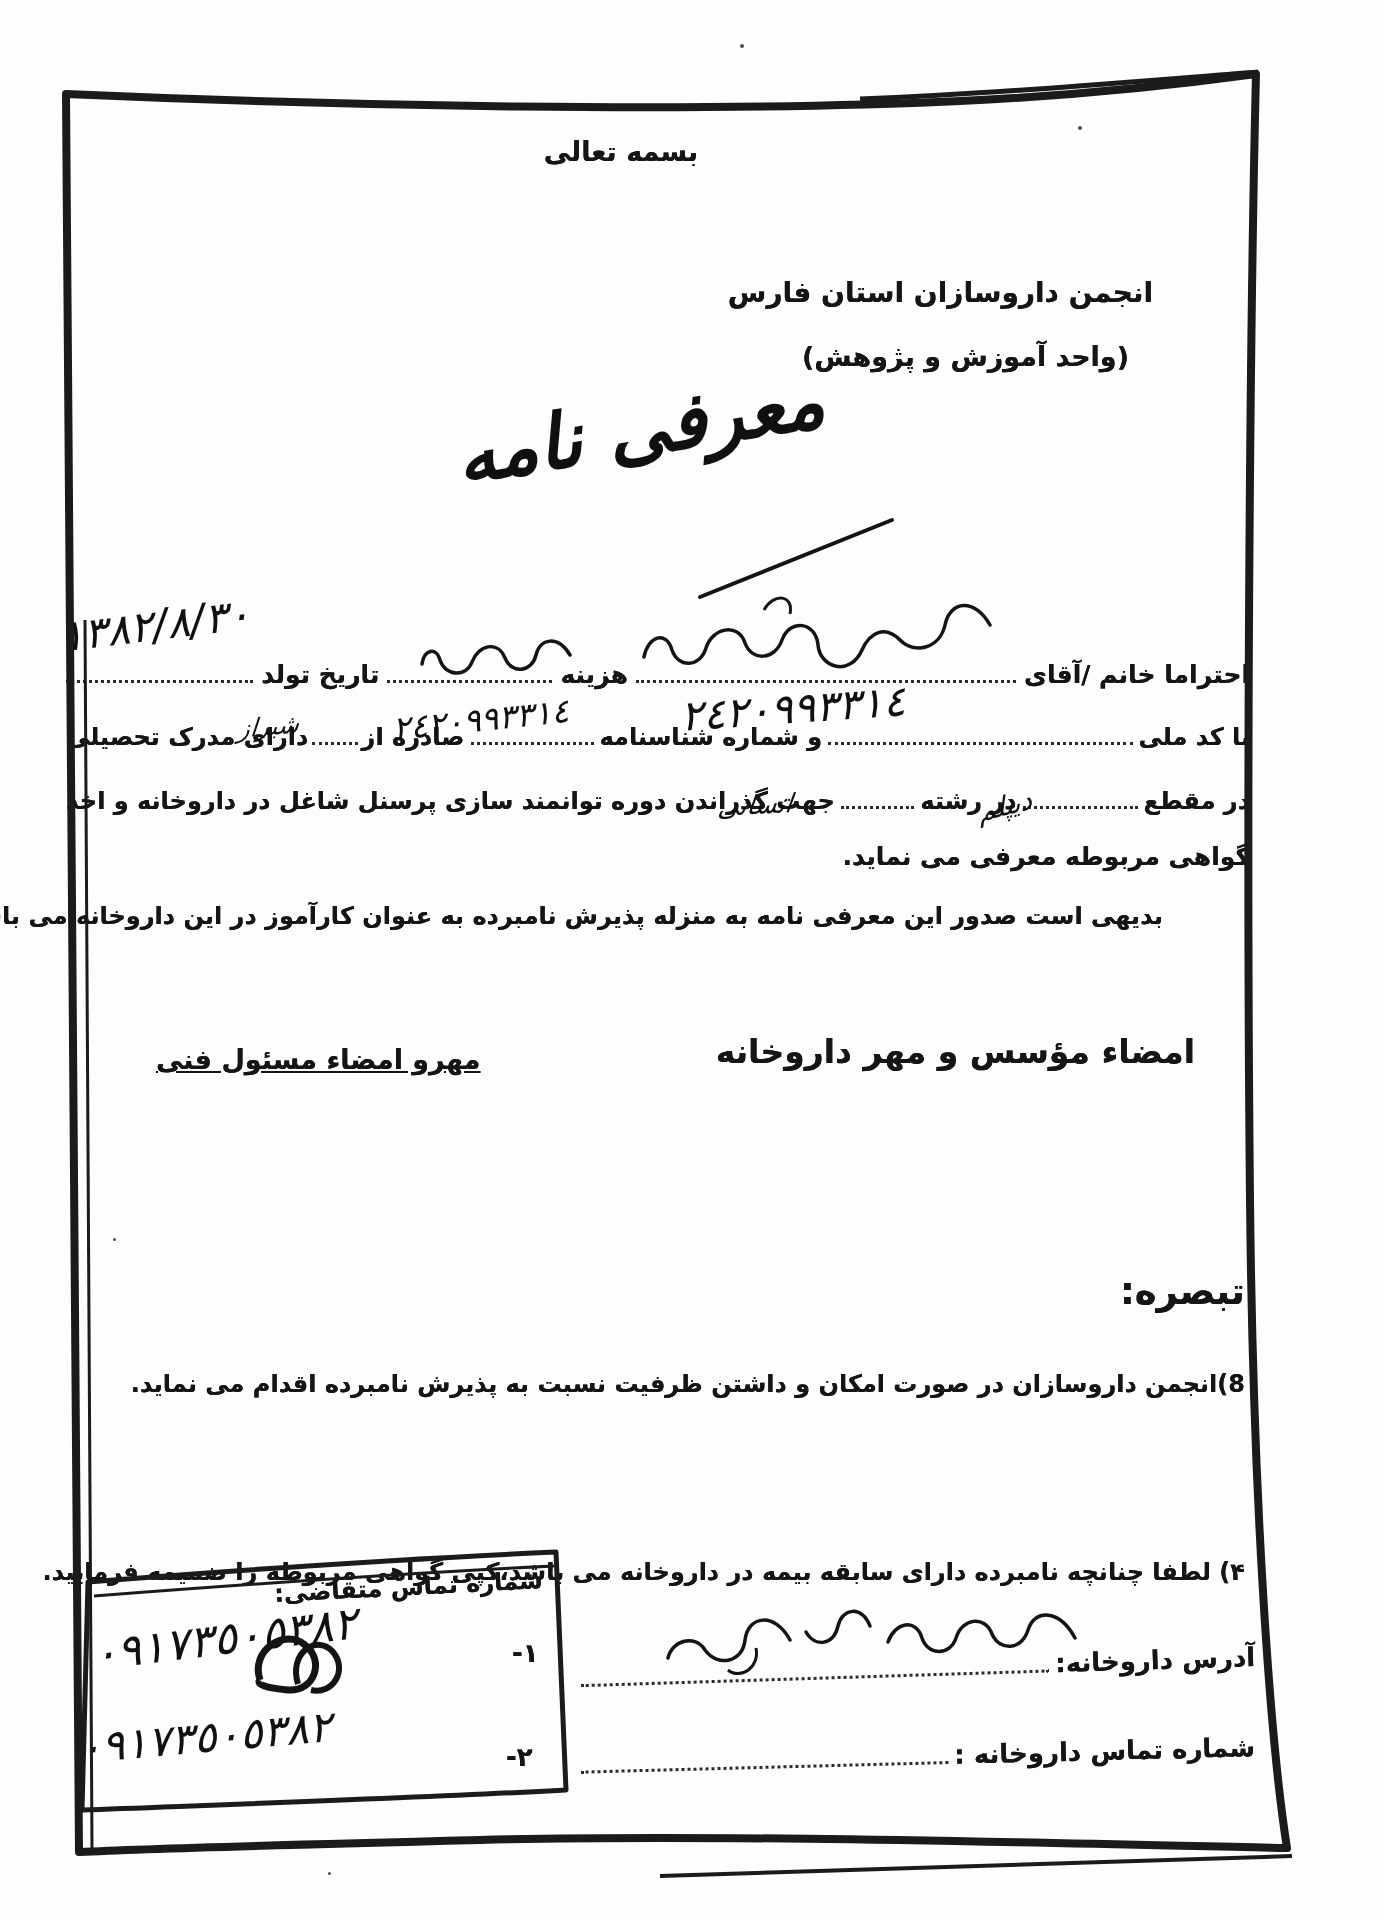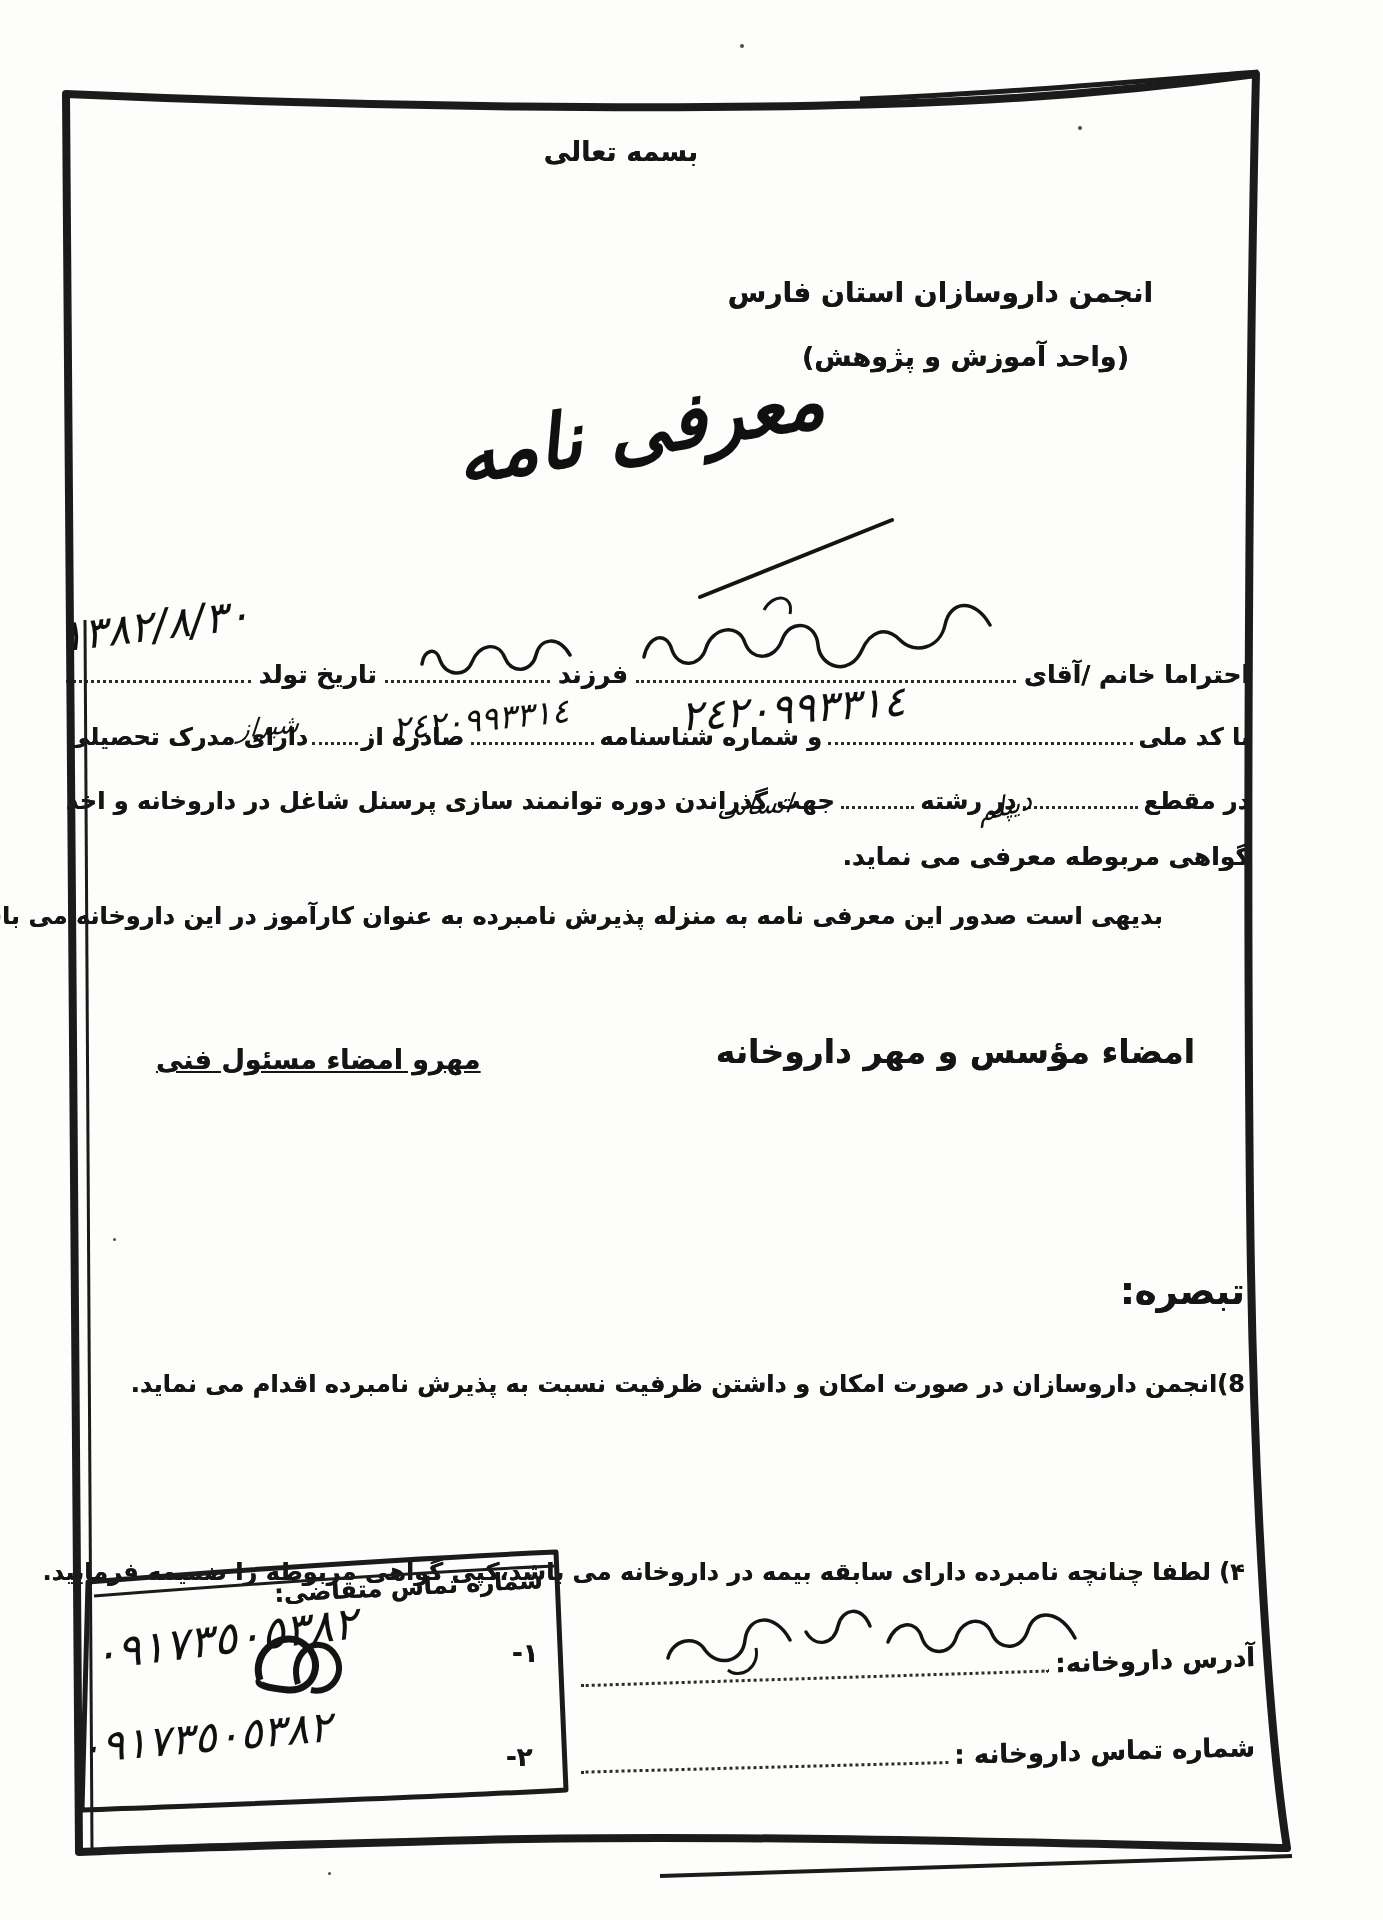--- a/index.html
+++ b/index.html
@@ -30,21 +30,21 @@
   <div class="abs printed" style="top:276px; right:230px; font-size:28px;">انجمن داروسازان استان فارس</div>
 
   <div class="abs printed center" style="top:136px; left:66px; width:1110px; font-size:27px;">بسمه تعالی</div>
   <div class="abs printed" style="top:341px; right:254px; font-size:27px;">(واحد آموزش و پژوهش)</div>
 
   <div class="abs center" style="top:384px; left:400px; width:480px; font-size:76px; font-weight:700; font-style:italic; transform:rotate(-9deg); color:#101010;">معرفی نامه</div>
 
   <div class="abs row" style="top:652px; right:133px; left:66px; font-size:25px;">
     <span class="printed">احتراما  خانم /آقای</span>
     <span class="blank" style="width:380px; margin:0 8px;"></span>
-    <span class="printed">فرزند</span>
+    <span class="printed">هزینه</span>
     <span class="blank" style="width:165px; margin:0 8px;"></span>
     <span class="printed">تاریخ تولد</span>
     <span class="blank grow" style="margin-right:8px;"></span>
   </div>
 
   <div class="abs hw hw-num" style="top:600px; left:60px; font-size:43px; letter-spacing:3px; transform:rotate(-7deg);">١٣٨٢/٨/٣٠</div>
 
   <div class="abs row" style="top:716px; right:133px; left:66px; font-size:24px;">
     <span class="printed">با کد ملی</span>
     <span class="blank" style="width:470px; flex-shrink:1; margin:0 6px;"></span>

